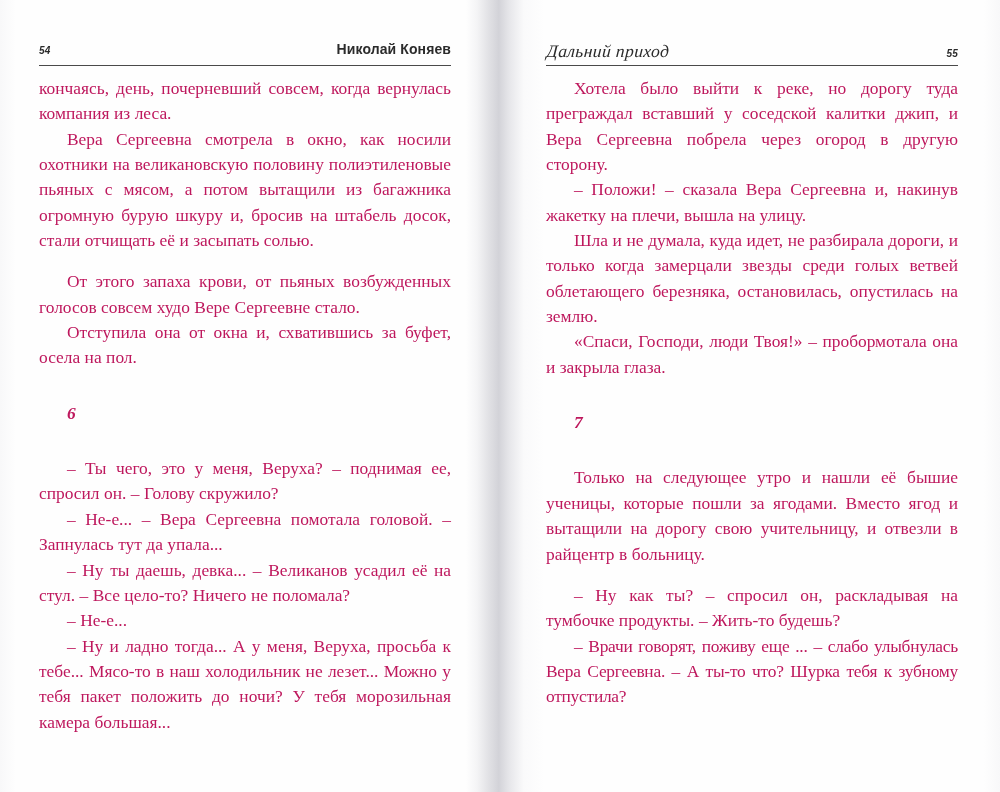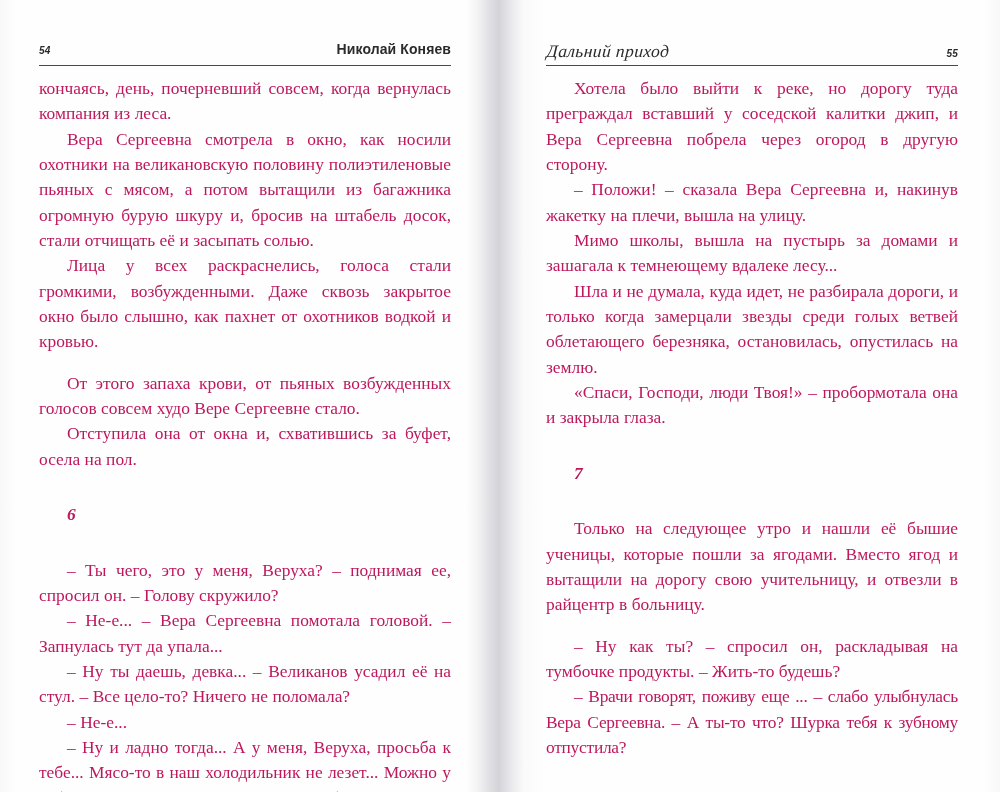--- a/index.html
+++ b/index.html
@@ -171,21 +171,20 @@
       <div class="row">
         <span class="folio">54</span>
         <span class="author-head">Николай Коняев</span>
       </div>
       <div class="rule"></div>
     </div>
 
     <div class="body">
       <p class="noindent">кончаясь, день, почерневший совсем, когда вернулась компания из леса.</p>
       <p>Вера Сергеевна смотрела в окно, как носили охотники на великановскую половину полиэтиленовые пьяных с мясом, а потом вытащили из багажника огромную бурую шкуру и, бросив на штабель досок, стали отчищать её и засыпать солью.</p>
-      <p>Лица у всех раскраснелись, голоса стали громкими, возбужденными. Даже сквозь закрытое окно было слышно, как пахнет от охотников водкой и кровью.</p>
       <div class="gap-sm"></div>
       <p>От этого запаха крови, от пьяных возбужденных голосов совсем худо Вере Сергеевне стало.</p>
       <p>Отступила она от окна и, схватившись за буфет, осела на пол.</p>
 
       <div class="sec-space-above"></div>
       <p class="section-num">6</p>
       <div class="sec-space-below"></div>
 
       <p>– Ты чего, это у меня, Веруха? – поднимая ее, спросил он. – Голову скружило?</p>
       <p>– Не-е... – Вера Сергеевна помотала головой. – Запнулась тут да упала...</p>
@@ -201,21 +200,20 @@
       <div class="row">
         <span class="title-head">Дальний приход</span>
         <span class="folio">55</span>
       </div>
       <div class="rule"></div>
     </div>
 
     <div class="body">
       <p>Хотела было выйти к реке, но дорогу туда преграждал вставший у соседской калитки джип, и Вера Сергеевна побрела через огород в другую сторону.</p>
       <p>– Положи! – сказала Вера Сергеевна и, накинув жакетку на плечи, вышла на улицу.</p>
-      <p>Мимо школы, вышла на пустырь за домами и зашагала к темнеющему вдалеке лесу...</p>
       <p>Шла и не думала, куда идет, не разбирала дороги, и только когда замерцали звезды среди голых ветвей облетающего березняка, остановилась, опустилась на землю.</p>
       <p>«Спаси, Господи, люди Твоя!» – пробормотала она и закрыла глаза.</p>
 
       <div class="sec-space-above"></div>
       <p class="section-num">7</p>
       <div class="sec-space-below"></div>
 
       <p>Только на следующее утро и нашли её бышие ученицы, которые пошли за ягодами. Вместо ягод и вытащили на дорогу свою учительницу, и отвезли в райцентр в больницу.</p>
       <div class="gap-sm"></div>
       <p>– Ну как ты? – спросил он, раскладывая на тумбочке продукты. – Жить-то будешь?</p>

